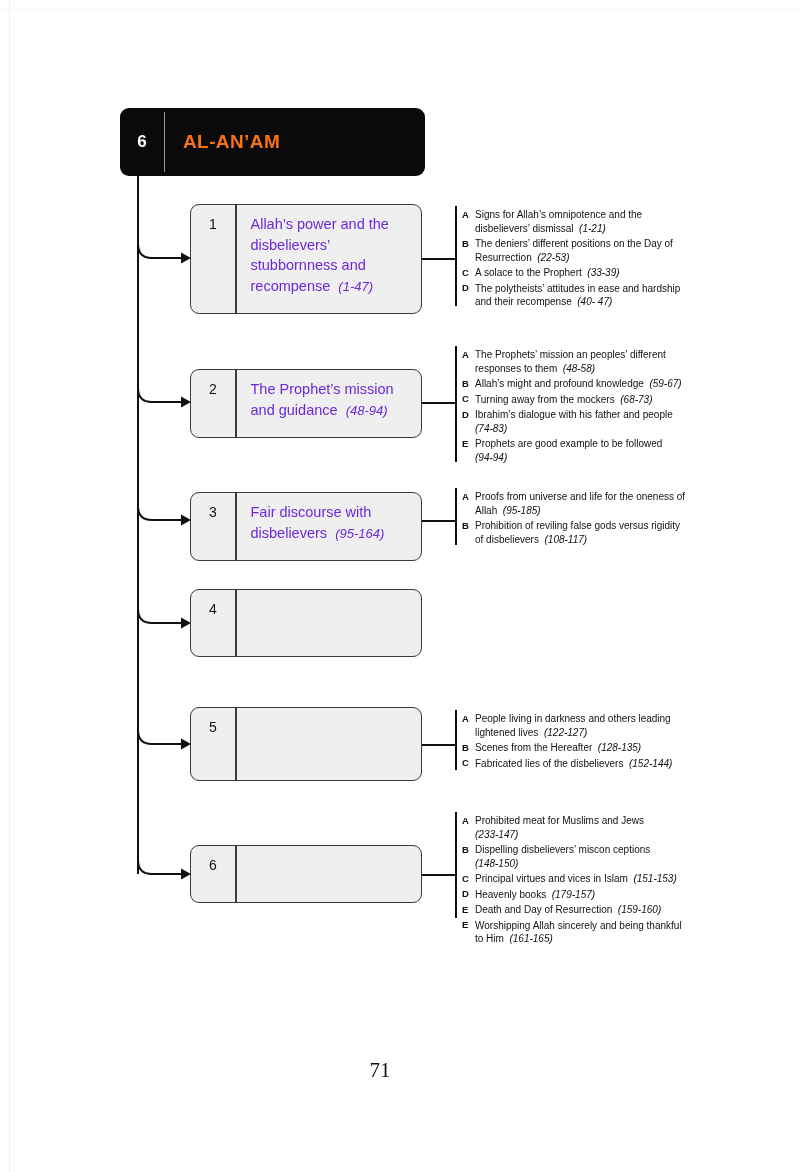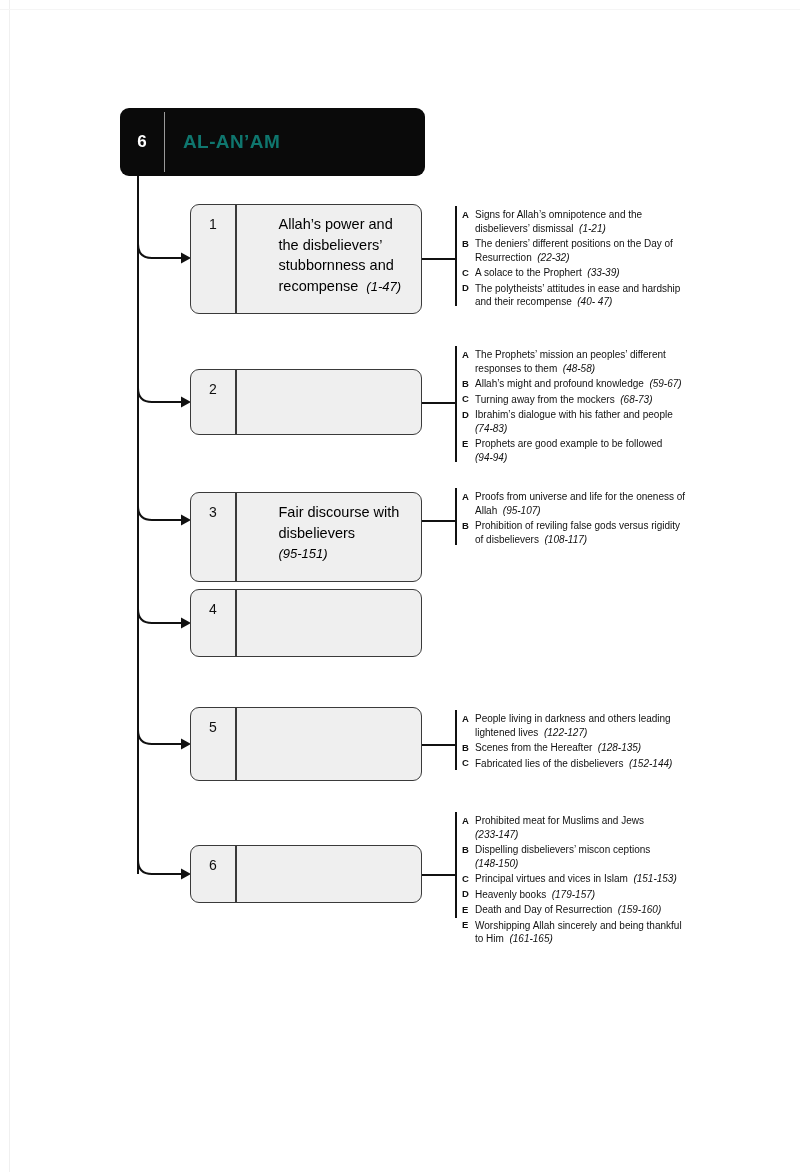--- a/index.html
+++ b/index.html
@@ -61,21 +61,21 @@
   .header-divider {
     width: 1px;
     background: #9a9a9a;
     margin: 4px 0;
   }
   .header-title {
     flex: 1;
     display: flex;
     align-items: center;
     padding-left: 18px;
-    color: #0f766e;
+    color: #f97316;
     font-size: 19px;
     font-weight: bold;
     letter-spacing: 0.4px;
   }
 
   
   .trunk {
     position: absolute;
     left: 137px;
     top: 176px;
@@ -112,22 +112,21 @@
   }
   .box-divider {
     width: 1.5px;
     background: #3a3a3a;
   }
   .box-text {
     flex: 1;
     padding: 9px 10px 17px 14px;
     font-size: 14.5px;
     line-height: 1.42;
-    color: #000000;
-    margin-left: 28px;
+    color: #6d28d9;
   }
   .box-text .rng {
     font-style: italic;
     font-size: 13px;
     white-space: nowrap;
   }
 
   
   .elbow {
     position: absolute;
@@ -222,21 +221,21 @@
           <div class="box-divider"></div>
           <div class="box-text">Allah’s power and the disbelievers’ stubbornness and recompense&nbsp; <span class="rng">(1-47)</span></div>
         </div>
         <div class="subs" style="top: 208px;">
           <div class="sub-item">
             <div class="sub-letter">A</div>
             <div class="sub-text">Signs for Allah’s omnipotence and the disbelievers’ dismissal&nbsp; <span class="rng">(1-21)</span></div>
           </div>
           <div class="sub-item">
             <div class="sub-letter">B</div>
-            <div class="sub-text">The deniers’ different positions on the Day of Resurrection&nbsp; <span class="rng">(22-32)</span></div>
+            <div class="sub-text">The deniers’ different positions on the Day of Resurrection&nbsp; <span class="rng">(22-53)</span></div>
           </div>
           <div class="sub-item">
             <div class="sub-letter">C</div>
             <div class="sub-text">A solace to the Prophert&nbsp; <span class="rng">(33-39)</span></div>
           </div>
           <div class="sub-item">
             <div class="sub-letter">D</div>
             <div class="sub-text">The polytheists’ attitudes in ease and hardship and their recompense&nbsp; <span class="rng">(40- 47)</span></div>
           </div>
         </div>
@@ -246,20 +245,21 @@
       <div class="section">
         <div class="elbow" style="top: 368px;">
           <svg width="60" height="44" viewBox="0 0 60 44">
             <path d="M1,1 L1,20 Q1,34 15,34 L44,34" fill="none" stroke="#111111" stroke-width="2"></path>
             <path d="M44,28.5 L54,34 L44,39.5 Z" fill="#111111"></path>
           </svg>
         </div>
         <div class="box" style="top: 369px; min-height: 66px;">
           <div class="box-num">2</div>
           <div class="box-divider"></div>
+          <div class="box-text">The Prophet’s mission and guidance&nbsp; <span class="rng">(48-94)</span></div>
         </div>
         <div class="subs" style="top: 348px;">
           <div class="sub-item">
             <div class="sub-letter">A</div>
             <div class="sub-text">The Prophets’ mission an peoples’ different responses to them&nbsp; <span class="rng">(48-58)</span></div>
           </div>
           <div class="sub-item">
             <div class="sub-letter">B</div>
             <div class="sub-text">Allah’s might and profound knowledge&nbsp; <span class="rng">(59-67)</span></div>
           </div>
@@ -282,26 +282,26 @@
       <div class="section">
         <div class="elbow" style="top: 486px;">
           <svg width="60" height="44" viewBox="0 0 60 44">
             <path d="M1,1 L1,20 Q1,34 15,34 L44,34" fill="none" stroke="#111111" stroke-width="2"></path>
             <path d="M44,28.5 L54,34 L44,39.5 Z" fill="#111111"></path>
           </svg>
         </div>
         <div class="box" style="top: 492px; min-height: 56px;">
           <div class="box-num">3</div>
           <div class="box-divider"></div>
-          <div class="box-text">Fair discourse with disbelievers&nbsp; <span class="rng">(95-151)</span></div>
+          <div class="box-text">Fair discourse with disbelievers&nbsp; <span class="rng">(95-164)</span></div>
         </div>
         <div class="subs" style="top: 490px;">
           <div class="sub-item">
             <div class="sub-letter">A</div>
-            <div class="sub-text">Proofs from universe and life for the oneness of Allah&nbsp; <span class="rng">(95-107)</span></div>
+            <div class="sub-text">Proofs from universe and life for the oneness of Allah&nbsp; <span class="rng">(95-185)</span></div>
           </div>
           <div class="sub-item">
             <div class="sub-letter">B</div>
             <div class="sub-text">Prohibition of reviling false gods versus rigidity of disbelievers&nbsp; <span class="rng">(108-117)</span></div>
           </div>
         </div>
         <div class="bracket" style="left: 455px; top: 488px; height: 57px;"></div>
         <div class="stub" style="left: 422px; width: 33px; top: 520px;"></div>
       </div>
       <div class="section">
@@ -379,14 +379,15 @@
           <div class="sub-item">
             <div class="sub-letter">E</div>
             <div class="sub-text">Worshipping Allah sincerely and being thankful to Him&nbsp; <span class="rng">(161-165)</span></div>
           </div>
         </div>
         <div class="bracket" style="left: 455px; top: 812px; height: 106px;"></div>
         <div class="stub" style="left: 422px; width: 33px; top: 874px;"></div>
       </div>
     </div>
 
+  <div class="page-number">71</div>
 
 </div>
 
 </body></html>

